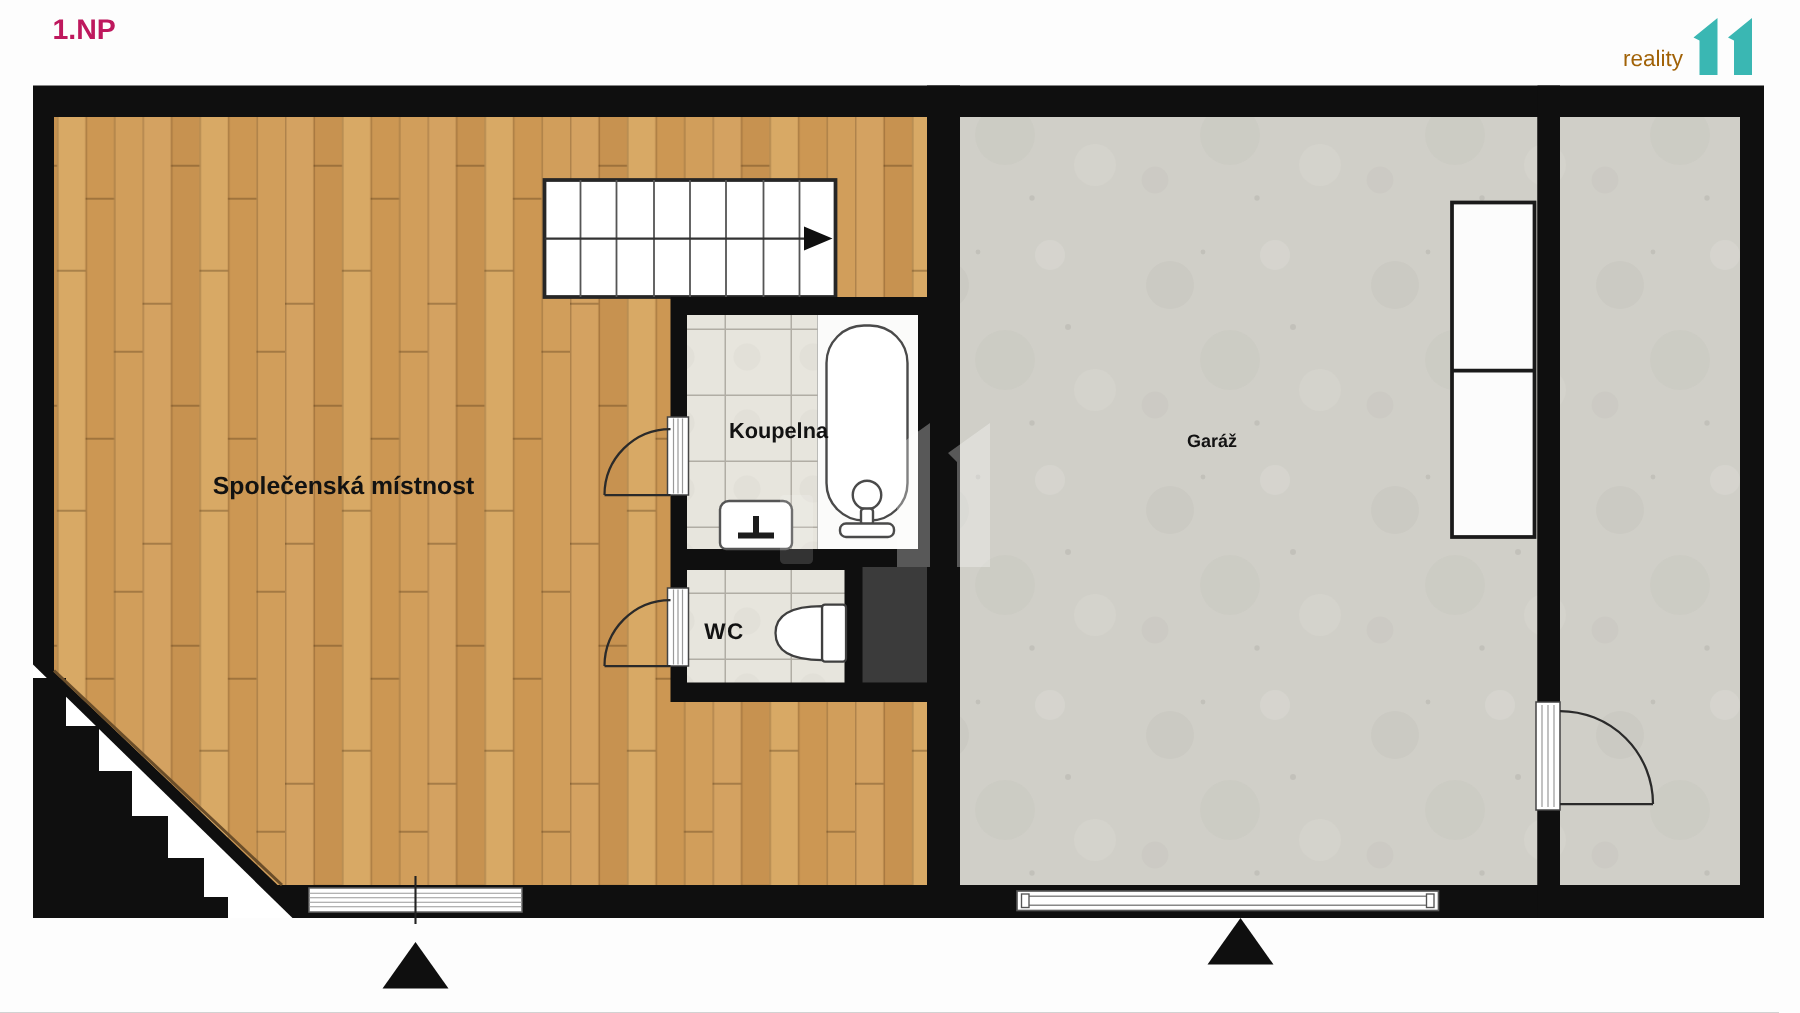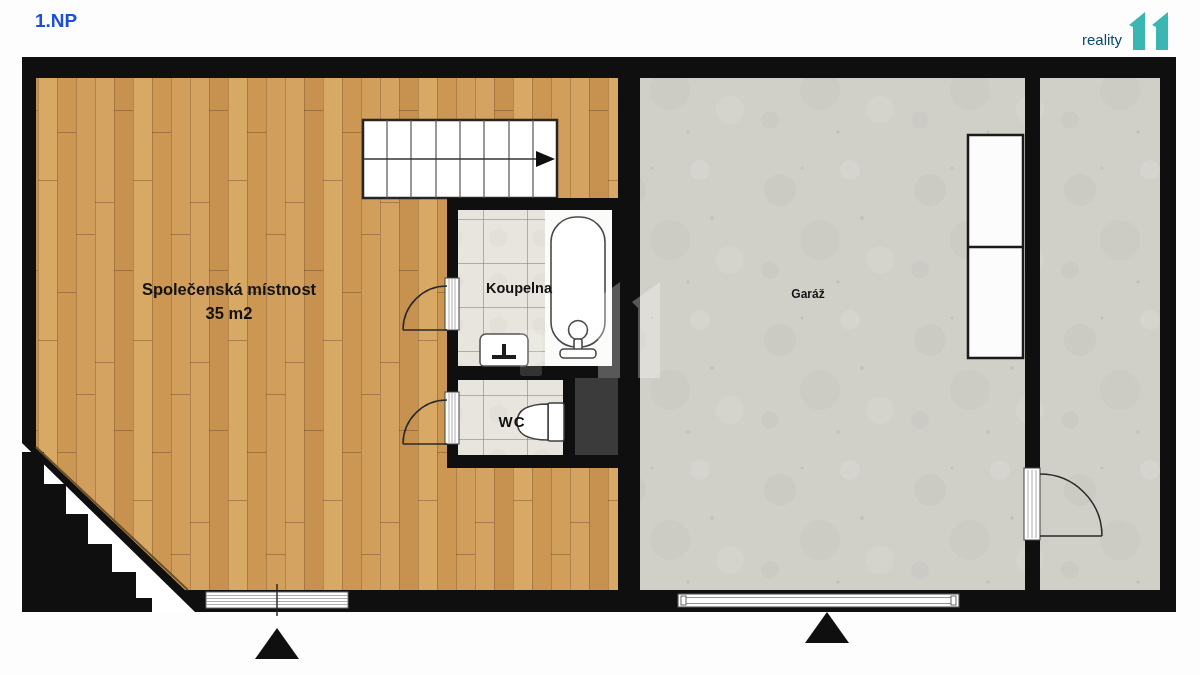--- a/index.html
+++ b/index.html
@@ -1,26 +1,26 @@
 <!DOCTYPE html>
 <html><head>
 <meta charset="utf-8">
 <style>
   html,body{margin:0;padding:0;background:#ffffff;}
   body{font-family:"Liberation Sans", sans-serif;}
   .stage{position:relative;width:1200px;height:675px;background:#fdfdfd;overflow:hidden;}
   .plan-svg{position:absolute;left:0;top:0;width:1200px;height:675px;}
-  .page-title{position:absolute;left:35px;top:10px;font-size:19px;font-weight:bold;color:#1d4ed8;}
+  .page-title{position:absolute;left:35px;top:10px;font-size:19px;font-weight:bold;color:#be185d;}
   .logo{position:absolute;right:28px;top:12px;display:flex;align-items:flex-end;gap:6px;}
-  .logo .logo-text{font-size:15px;color:#0c4a6e;line-height:1;padding-bottom:3px;}
+  .logo .logo-text{font-size:15px;color:#a16207;line-height:1;padding-bottom:3px;}
   .room-label{position:absolute;text-align:center;color:#121212;font-weight:bold;line-height:1.45;}
   .room-label .ln{display:block;}
-  .lbl-living{left:79px;top:278px;width:300px;font-size:16.5px;text-align:center;}
+  .lbl-living{left:79px;top:313px;width:300px;font-size:16.5px;text-align:center;}
   .lbl-bath{left:455px;top:278px;width:96px;font-size:14.5px;margin-left:16px;}
-  .lbl-wc{left:486px;top:411px;width:52px;font-size:15px;letter-spacing:1px;}
+  .lbl-wc{left:457px;top:411px;width:52px;font-size:15px;letter-spacing:1px;}
   .lbl-garage{left:733px;top:286px;width:150px;font-size:12px;}
   .lbl-pantry{left:1039px;top:296px;width:122px;font-size:16px;}
 </style>
 </head>
 <body>
 
 <div class="stage">
 
   <div class="page-title">1.NP</div>
 
@@ -150,21 +150,20 @@
 
     <g opacity="0.3" fill="#ffffff">
       <rect x="520" y="330" width="22" height="46" rx="3" opacity="0.5"></rect>
       <polygon points="592,302 620,282 620,378 598,378 598,308"></polygon>
       <polygon points="632,302 660,282 660,378 638,378 638,308"></polygon>
     </g>
   </svg>
 
   <div class="room-label lbl-living">
     <span class="ln">Společenská místnost</span>
-    <span class="ln">35 m2</span>
   </div>
   <div class="room-label lbl-bath">
     <span class="ln">Koupelna</span>
   </div>
   <div class="room-label lbl-wc">
     <span class="ln">WC</span>
   </div>
   <div class="room-label lbl-garage">
     <span class="ln">Garáž</span>
   </div>

